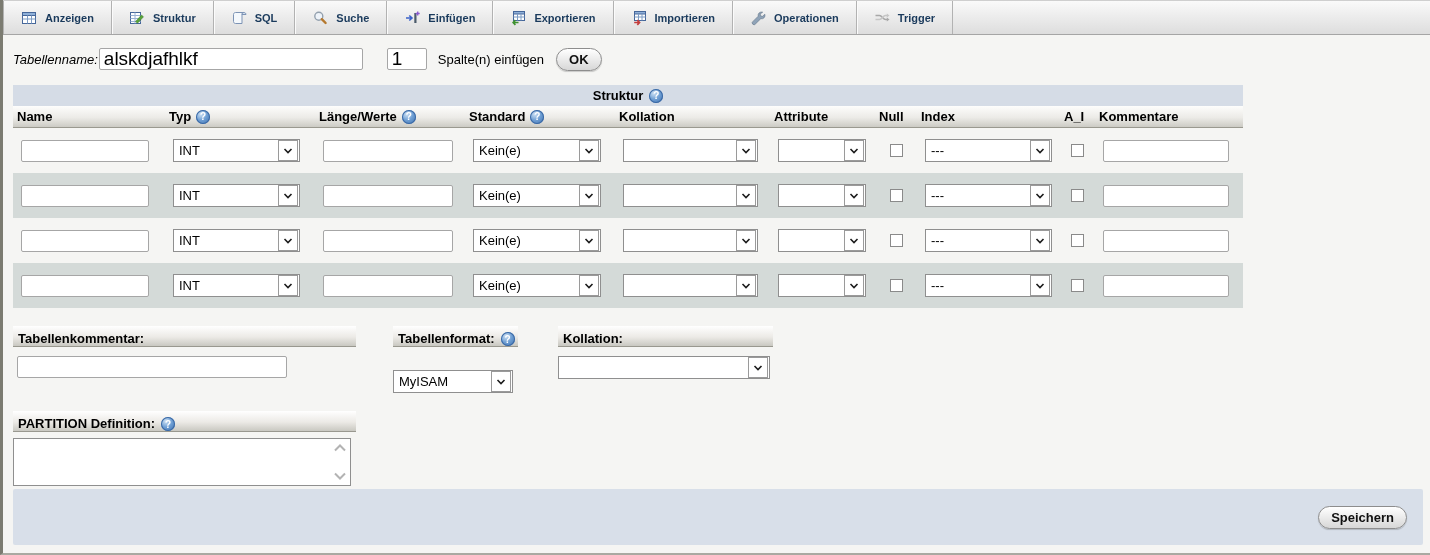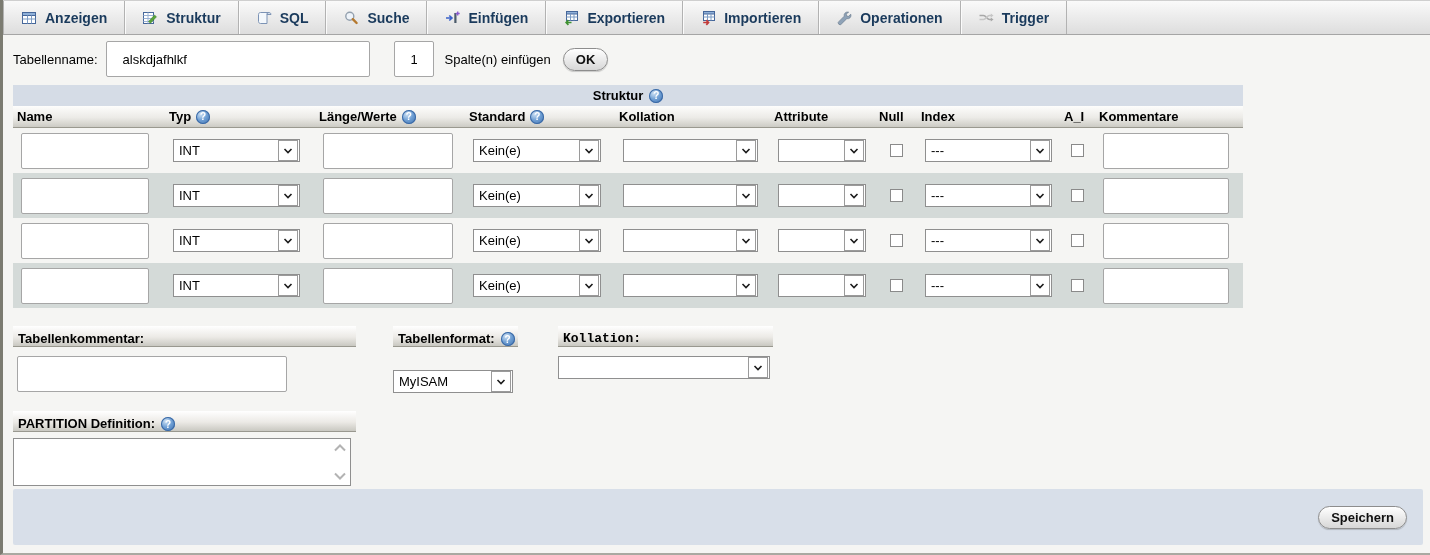--- a/index.html
+++ b/index.html
@@ -6,44 +6,44 @@
   body{font-family:"Liberation Sans", sans-serif;font-size:13px;color:#000;}
   .page{position:relative;width:1430px;height:555px;background:#f5f5f3;overflow:hidden;
         border-left:3px solid #7b7b71;border-bottom:2px solid #a9a9a1;box-sizing:border-box;}
 
   
   .tabbar{height:33px;display:flex;align-items:stretch;background:linear-gradient(#fafafa,#dddddd);
           border-bottom:1px solid #a5a5a5;border-top:1px solid #cfcfcf;}
   .tab{display:flex;align-items:center;gap:8px;padding:0 17px;border-right:1px solid #b2b2b2;cursor:pointer;}
   .tab:first-child{border-left:1px solid #b2b2b2;}
   .tab + .tab{box-shadow:inset 1px 0 0 #fbfbfb;}
-  .tab-label{font-weight:bold;color:#1a3a5c;font-size:14px;white-space:nowrap;}
+  .tab-label{font-weight:bold;color:#1a3a5c;font-size:11px;white-space:nowrap;}
   .ticon{width:16px;height:16px;flex:0 0 16px;}
 
   
-  .tinput{border:1px solid #a6a6a6;border-radius:2px;background:#fff;height:36px;box-sizing:border-box;
-          padding:0 16px;font-size:13px;font-family:"Liberation Sans",sans-serif;}
+  .tinput{border:1px solid #a6a6a6;border-radius:2px;background:#fff;height:22px;box-sizing:border-box;
+          padding:0 4px;font-size:19px;font-family:"Liberation Sans",sans-serif;}
   .fsel{display:flex;align-items:center;border:1px solid #8f8f8f;background:#fff;height:23px;
         box-sizing:border-box;font-size:13px;padding-left:5px;cursor:pointer;}
   .fsel .chev{margin-left:auto;width:18px;height:19px;margin-right:1px;border:1px solid #9a9a9a;
         display:flex;align-items:center;justify-content:center;background:#fff;flex:0 0 18px;}
   .cbox{appearance:none;-webkit-appearance:none;width:13px;height:13px;border:1px solid #8a8a8a;
         background:#fff;margin:0;cursor:pointer;}
   .pill-btn{border:1px solid #8d8d8d;border-radius:12px;background:linear-gradient(#ffffff,#d7d7d7);
         font-weight:bold;font-size:13px;padding:3px 12px;color:#111;cursor:pointer;
         font-family:"Liberation Sans",sans-serif;box-shadow:0 1px 1px rgba(0,0,0,.18);}
   .help{width:14px;height:14px;border-radius:50%;flex:0 0 14px;display:inline-flex;align-items:center;
         justify-content:center;color:#fff;font-size:10px;font-weight:bold;
         background:radial-gradient(circle at 35% 30%, #cfe2f4, #6f9fd4 45%, #3c6fae);
         box-shadow:inset 0 0 0 1px #3b69a5;cursor:pointer;}
   .help::after{content:"?";}
 
   
   .row-tablename{margin:10px 0 0 10px;display:flex;align-items:center;height:28px;}
-  .row-tablename .lbl{margin-right:8px;}
+  .row-tablename .lbl{margin-right:1px;font-style:italic;}
   #tablename-input{width:264px;}
   #colcount-input{width:40px;margin-left:24px;}
   .addcols-lbl{margin-left:11px;margin-right:12px;}
 
   
   .sgrid{--cols:152px 150px 150px 150px 155px 105px 42px 143px 35px 148px;width:1230px;margin:12px 0 0 10px;}
   .struktur-band{height:21px;background:#d5dce6;display:flex;align-items:center;justify-content:center;
         gap:6px;font-weight:bold;}
   .hrow{display:grid;grid-template-columns:var(--cols);height:21px;align-items:center;
         background:linear-gradient(#fdfdfc,#ecebe7 55%,#cccbc4);border-bottom:1px solid #9a998f;}
@@ -55,21 +55,21 @@
   .w-name{width:128px;} .w-typ{width:127px;} .w-len{width:130px;} .w-std{width:128px;}
   .w-koll{width:135px;} .w-attr{width:88px;} .w-idx{width:127px;} .w-komm{width:126px;}
 
   
   .options-row{margin:18px 0 0 10px;display:flex;align-items:flex-start;}
   .legend-band{height:21px;background:linear-gradient(#ffffff,#eceae6 55%,#c9c8c1);
         border-bottom:1px solid #99988f;display:flex;align-items:flex-end;gap:6px;font-weight:bold;
         padding:0 5px;box-sizing:border-box;}
   .fs-comment{width:343px;}
   .fs-engine{width:125px;margin-left:37px;}
-  .fs-coll{width:215px;margin-left:40px;font-family:Liberation Mono, monospace;}
+  .fs-coll{width:215px;margin-left:40px;}
   #tablecomment-input{width:270px;margin:9px 0 0 4px;}
   #engine-select{width:120px;margin-top:23px;}
   #collation-select{width:212px;margin-top:9px;}
   .fs-partition{width:343px;margin:18px 0 0 10px;}
   .ta-wrap{position:relative;width:336px;height:46px;border:1px solid #8f8f8f;background:#fff;margin-top:6px;}
   .ta-wrap textarea{position:absolute;inset:0;border:none;outline:none;resize:none;background:transparent;
         font-family:"Liberation Sans",sans-serif;font-size:13px;padding:2px 20px 2px 4px;}
   .sb-up,.sb-dn{position:absolute;right:2px;width:16px;height:12px;display:flex;align-items:center;
         justify-content:center;cursor:pointer;}
   .sb-up{top:3px;} .sb-dn{bottom:3px;}

